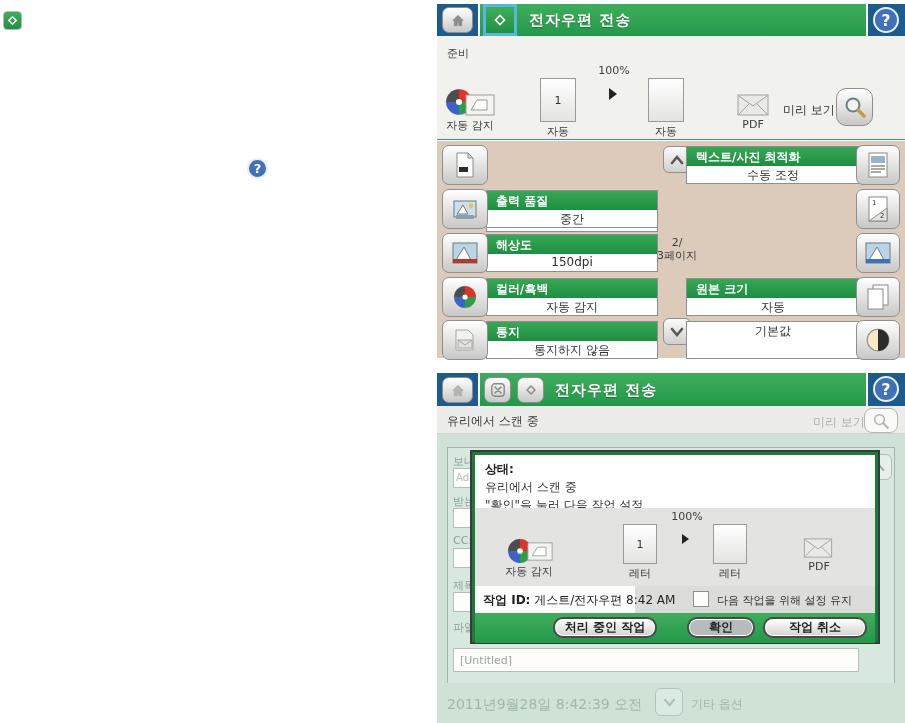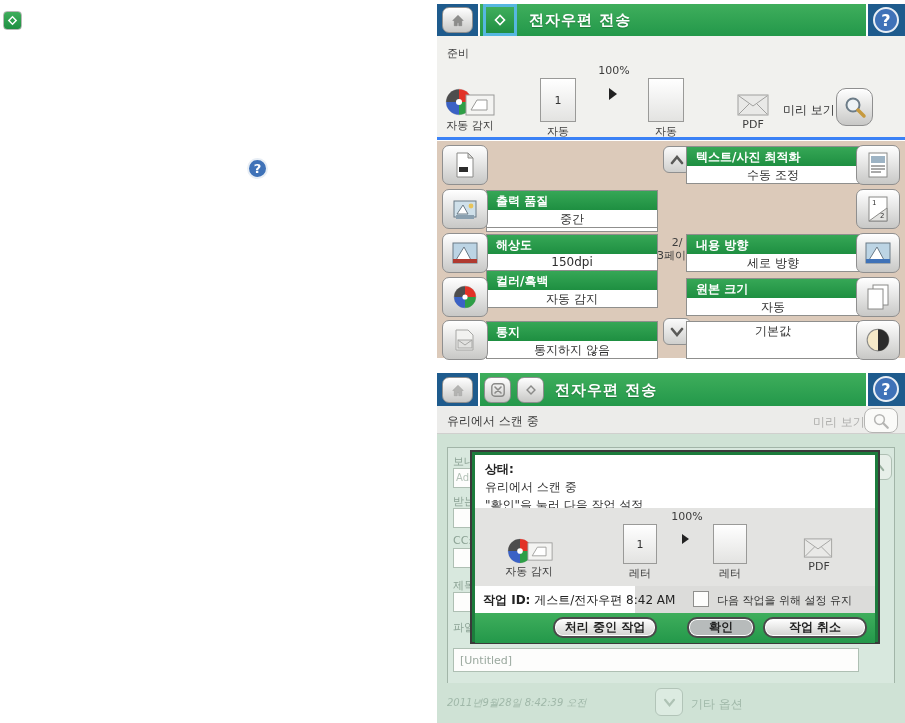--- a/index.html
+++ b/index.html
@@ -54,21 +54,21 @@
       <div class="abs" style="left:46px;top:0;width:34px;height:32px;border:3px solid #56b7e0;display:flex;align-items:center;justify-content:center;background:linear-gradient(#3fae5c,#1f8f42);">
         <svg width="16" height="16" viewBox="0 0 20 20">
             <rect x="6" y="6" width="8" height="8" transform="rotate(45 10 10)" fill="none" stroke="#ffffff" stroke-width="2"></rect>
           </svg>
       </div>
       <div class="abs hdr-title" style="left:92px;top:7px;">전자우편 전송</div>
       <div class="abs blue-square" style="left:431px;top:0;width:37px;height:32px;"></div>
       <div class="abs help-circle" style="left:436px;top:3px;">?</div>
     </div>
 
-    <div class="abs" style="left:0;top:32px;width:468px;height:104px;background:#f1f1ee;border-bottom:3px solid #3b82f6;">
+    <div class="abs" style="left:0;top:32px;width:468px;height:104px;background:#f1f1ee;border-bottom:1px solid #3b82f6;">
       <div class="abs" style="left:10px;top:10px;font-size:11px;color:#444;">준비</div>
 
       <svg class="abs" style="left:8px;top:52px;" width="28" height="28" viewBox="0 0 24 24">
         <circle cx="12" cy="12" r="11" fill="#fff" stroke="#aaa" stroke-width="0.5"></circle>
         <path d="M12 12 L12 1 A11 11 0 0 1 23 12 Z" fill="#e23227"></path>
         <path d="M12 12 L23 12 A11 11 0 0 1 12 23 Z" fill="#2e9e46"></path>
         <path d="M12 12 L12 23 A11 11 0 0 1 1 12 Z" fill="#3b62c5"></path>
         <path d="M12 12 L1 12 A11 11 0 0 1 12 1 Z" fill="#4d4d4d"></path>
         <circle cx="12" cy="12" r="2.6" fill="#fff"></circle>
       </svg>
@@ -161,21 +161,21 @@
       <div class="abs btn-gray" style="left:5px;top:136px;width:46px;height:40px;z-index:2;">
         <svg width="26" height="26" viewBox="0 0 24 24">
           <circle cx="12" cy="12" r="10" fill="#fff" stroke="#8a8a88" stroke-width="0.6"></circle>
           <path d="M12 12 L12 2 A10 10 0 0 1 22 12 Z" fill="#e23227"></path>
           <path d="M12 12 L22 12 A10 10 0 0 1 12 22 Z" fill="#2e9e46"></path>
           <path d="M12 12 L12 22 A10 10 0 0 1 2 12 Z" fill="#3b62c5"></path>
           <path d="M12 12 L2 12 A10 10 0 0 1 12 2 Z" fill="#4d4d4d"></path>
           <circle cx="12" cy="12" r="2.4" fill="#fff"></circle>
         </svg>
       </div>
-      <div class="abs setting-box" style="left:49px;top:129px;width:172px;height:38px;">
+      <div class="abs setting-box" style="left:49px;top:137px;width:172px;height:38px;">
         <div class="setting-title">컬러/흑백</div>
         <div class="setting-value">자동 감지</div>
       </div>
 
       <div class="abs btn-gray" style="left:5px;top:179px;width:46px;height:40px;z-index:2;">
         <svg width="26" height="24" viewBox="0 0 26 24">
             <path d="M4 2 h12 l5 5 v15 h-17 Z" fill="#f2f2f0" stroke="#a6a6a4"></path>
             <rect x="6" y="12" width="14" height="8" fill="#e2e2e0" stroke="#a6a6a4"></rect>
             <path d="M6 12 l7 5 l7 -5" stroke="#a6a6a4" fill="none"></path>
           </svg>
@@ -201,24 +201,20 @@
 
       <div class="abs btn-gray" style="left:419px;top:48px;width:44px;height:40px;z-index:2;">
         <svg width="22" height="26" viewBox="0 0 22 26">
             <rect x="2" y="1" width="18" height="24" fill="#fff" stroke="#8a8a88"></rect>
             <path d="M2 25 L20 25 L20 12 Z" fill="#e3e3e1" stroke="#8a8a88"></path>
             <text x="5" y="9" font-size="7" fill="#333">1</text>
             <text x="13" y="22" font-size="7" fill="#333">2</text>
           </svg>
       </div>
 
-      <div class="abs setting-box" style="left:249px;top:93px;width:174px;height:38px;">
-        <div class="setting-title">내용 방향</div>
-        <div class="setting-value">세로 방향</div>
-      </div>
       <div class="abs btn-gray" style="left:419px;top:92px;width:44px;height:40px;z-index:2;">
         <svg width="26" height="24" viewBox="0 0 26 24">
             <rect x="1" y="2" width="24" height="20" fill="#bcd4e4" stroke="#6a7a86"></rect>
             <path d="M4 19 L12 6 L19 19 Z" fill="#ffffff" stroke="#6a7a86"></path>
             <rect x="1" y="18" width="24" height="4" fill="#3f72b8"></rect>
           </svg>
       </div>
 
       <div class="abs setting-box" style="left:249px;top:137px;width:174px;height:38px;">
         <div class="setting-title">원본 크기</div>
@@ -363,21 +359,21 @@
           <div class="abs green-bar" style="left:0;top:158px;right:0;height:30px;">
             <div class="abs dlg-btn" style="left:78px;top:4px;width:104px;height:21px;">처리 중인 작업</div>
             <div class="abs dlg-btn focused" style="left:212px;top:4px;width:68px;height:21px;">확인</div>
             <div class="abs dlg-btn" style="left:288px;top:4px;width:104px;height:21px;">작업 취소</div>
           </div>
         </div>
       </div>
     </div>
 
     <div class="abs" style="left:0;top:310px;width:468px;height:40px;background:#cfe2d5;">
-      <div class="abs" style="left:10px;top:13px;font-size:10px;color:#a0b8a9;font-style:italic;">2011년9월28일 8:42:39 오전</div>
+      <div class="abs" style="left:10px;top:13px;font-size:14px;color:#a0b8a9;">2011년9월28일 8:42:39 오전</div>
       <div class="abs chev-btn" style="left:218px;top:5px;width:28px;height:28px;background:#dcebe1;border-color:#b2c4b8;">
         <svg width="13" height="9" viewBox="0 0 14 10">
             <polyline points="2,2 7,8 12,2" fill="none" stroke="#aec2b4" stroke-width="2.4" stroke-linecap="round"></polyline>
           </svg>
       </div>
       <div class="abs" style="left:254px;top:13px;font-size:12px;color:#a0b8a9;">기타 옵션</div>
     </div>
   </div>
 </div>
 

